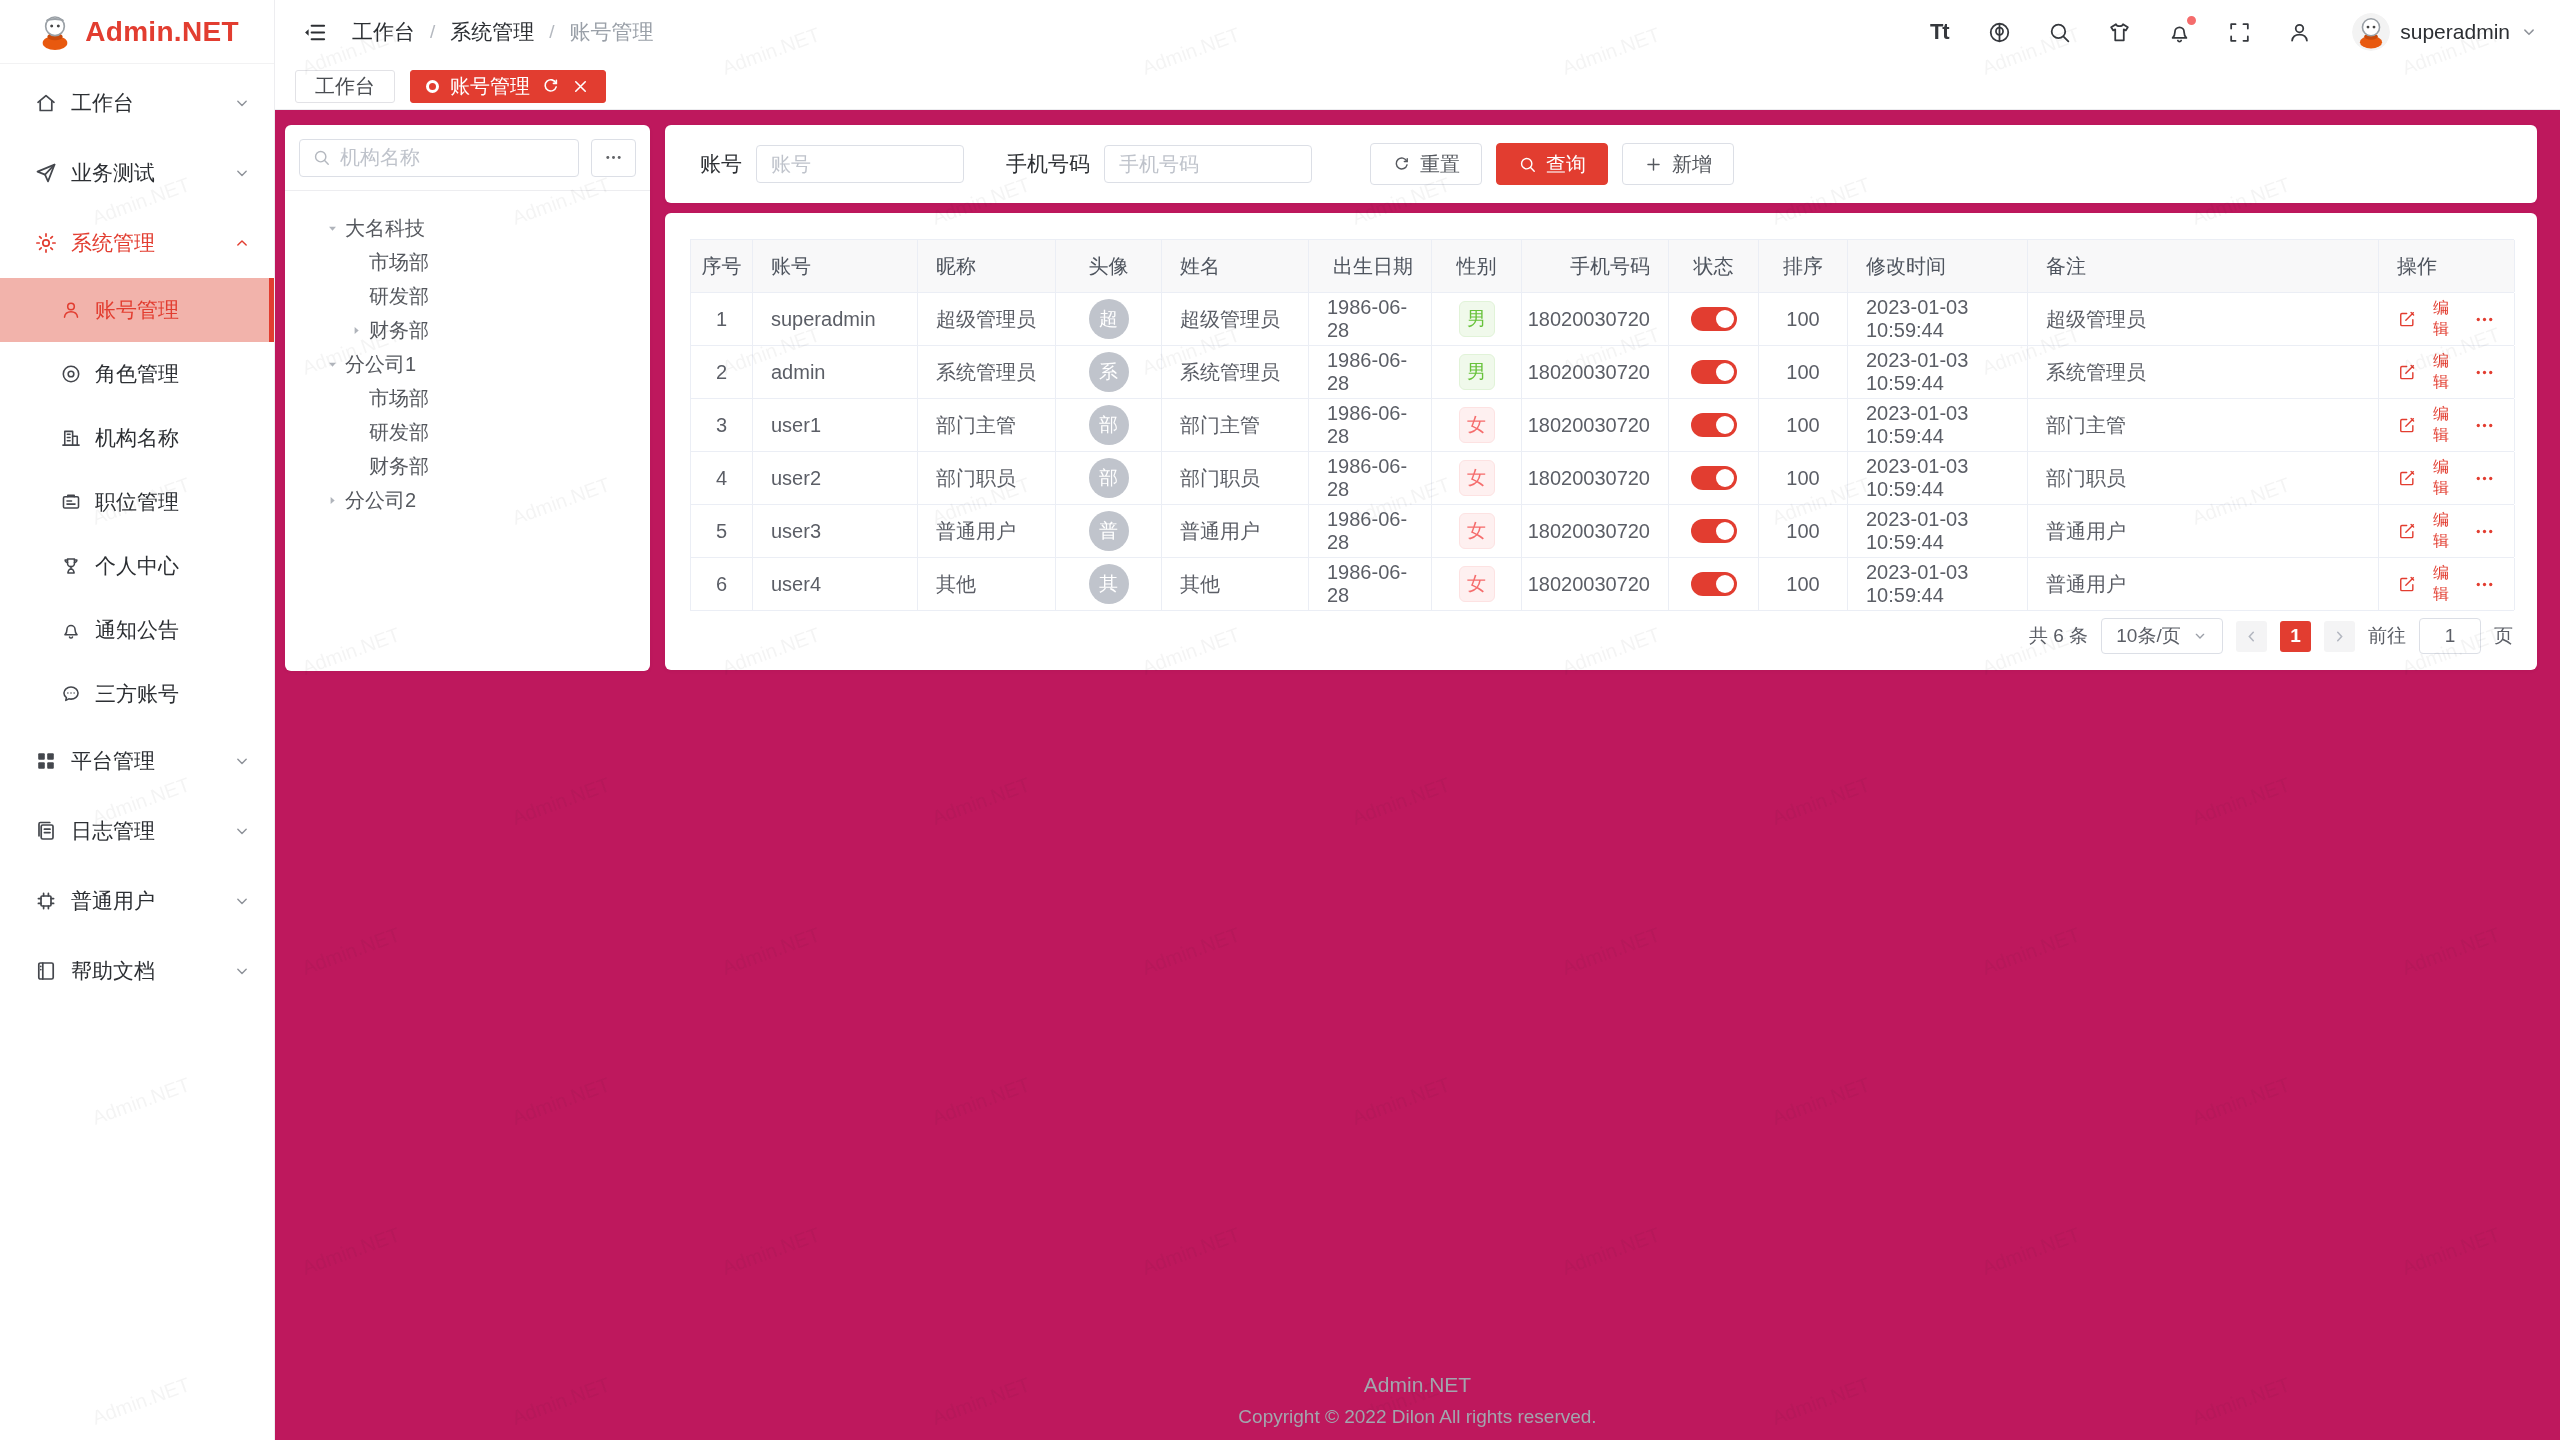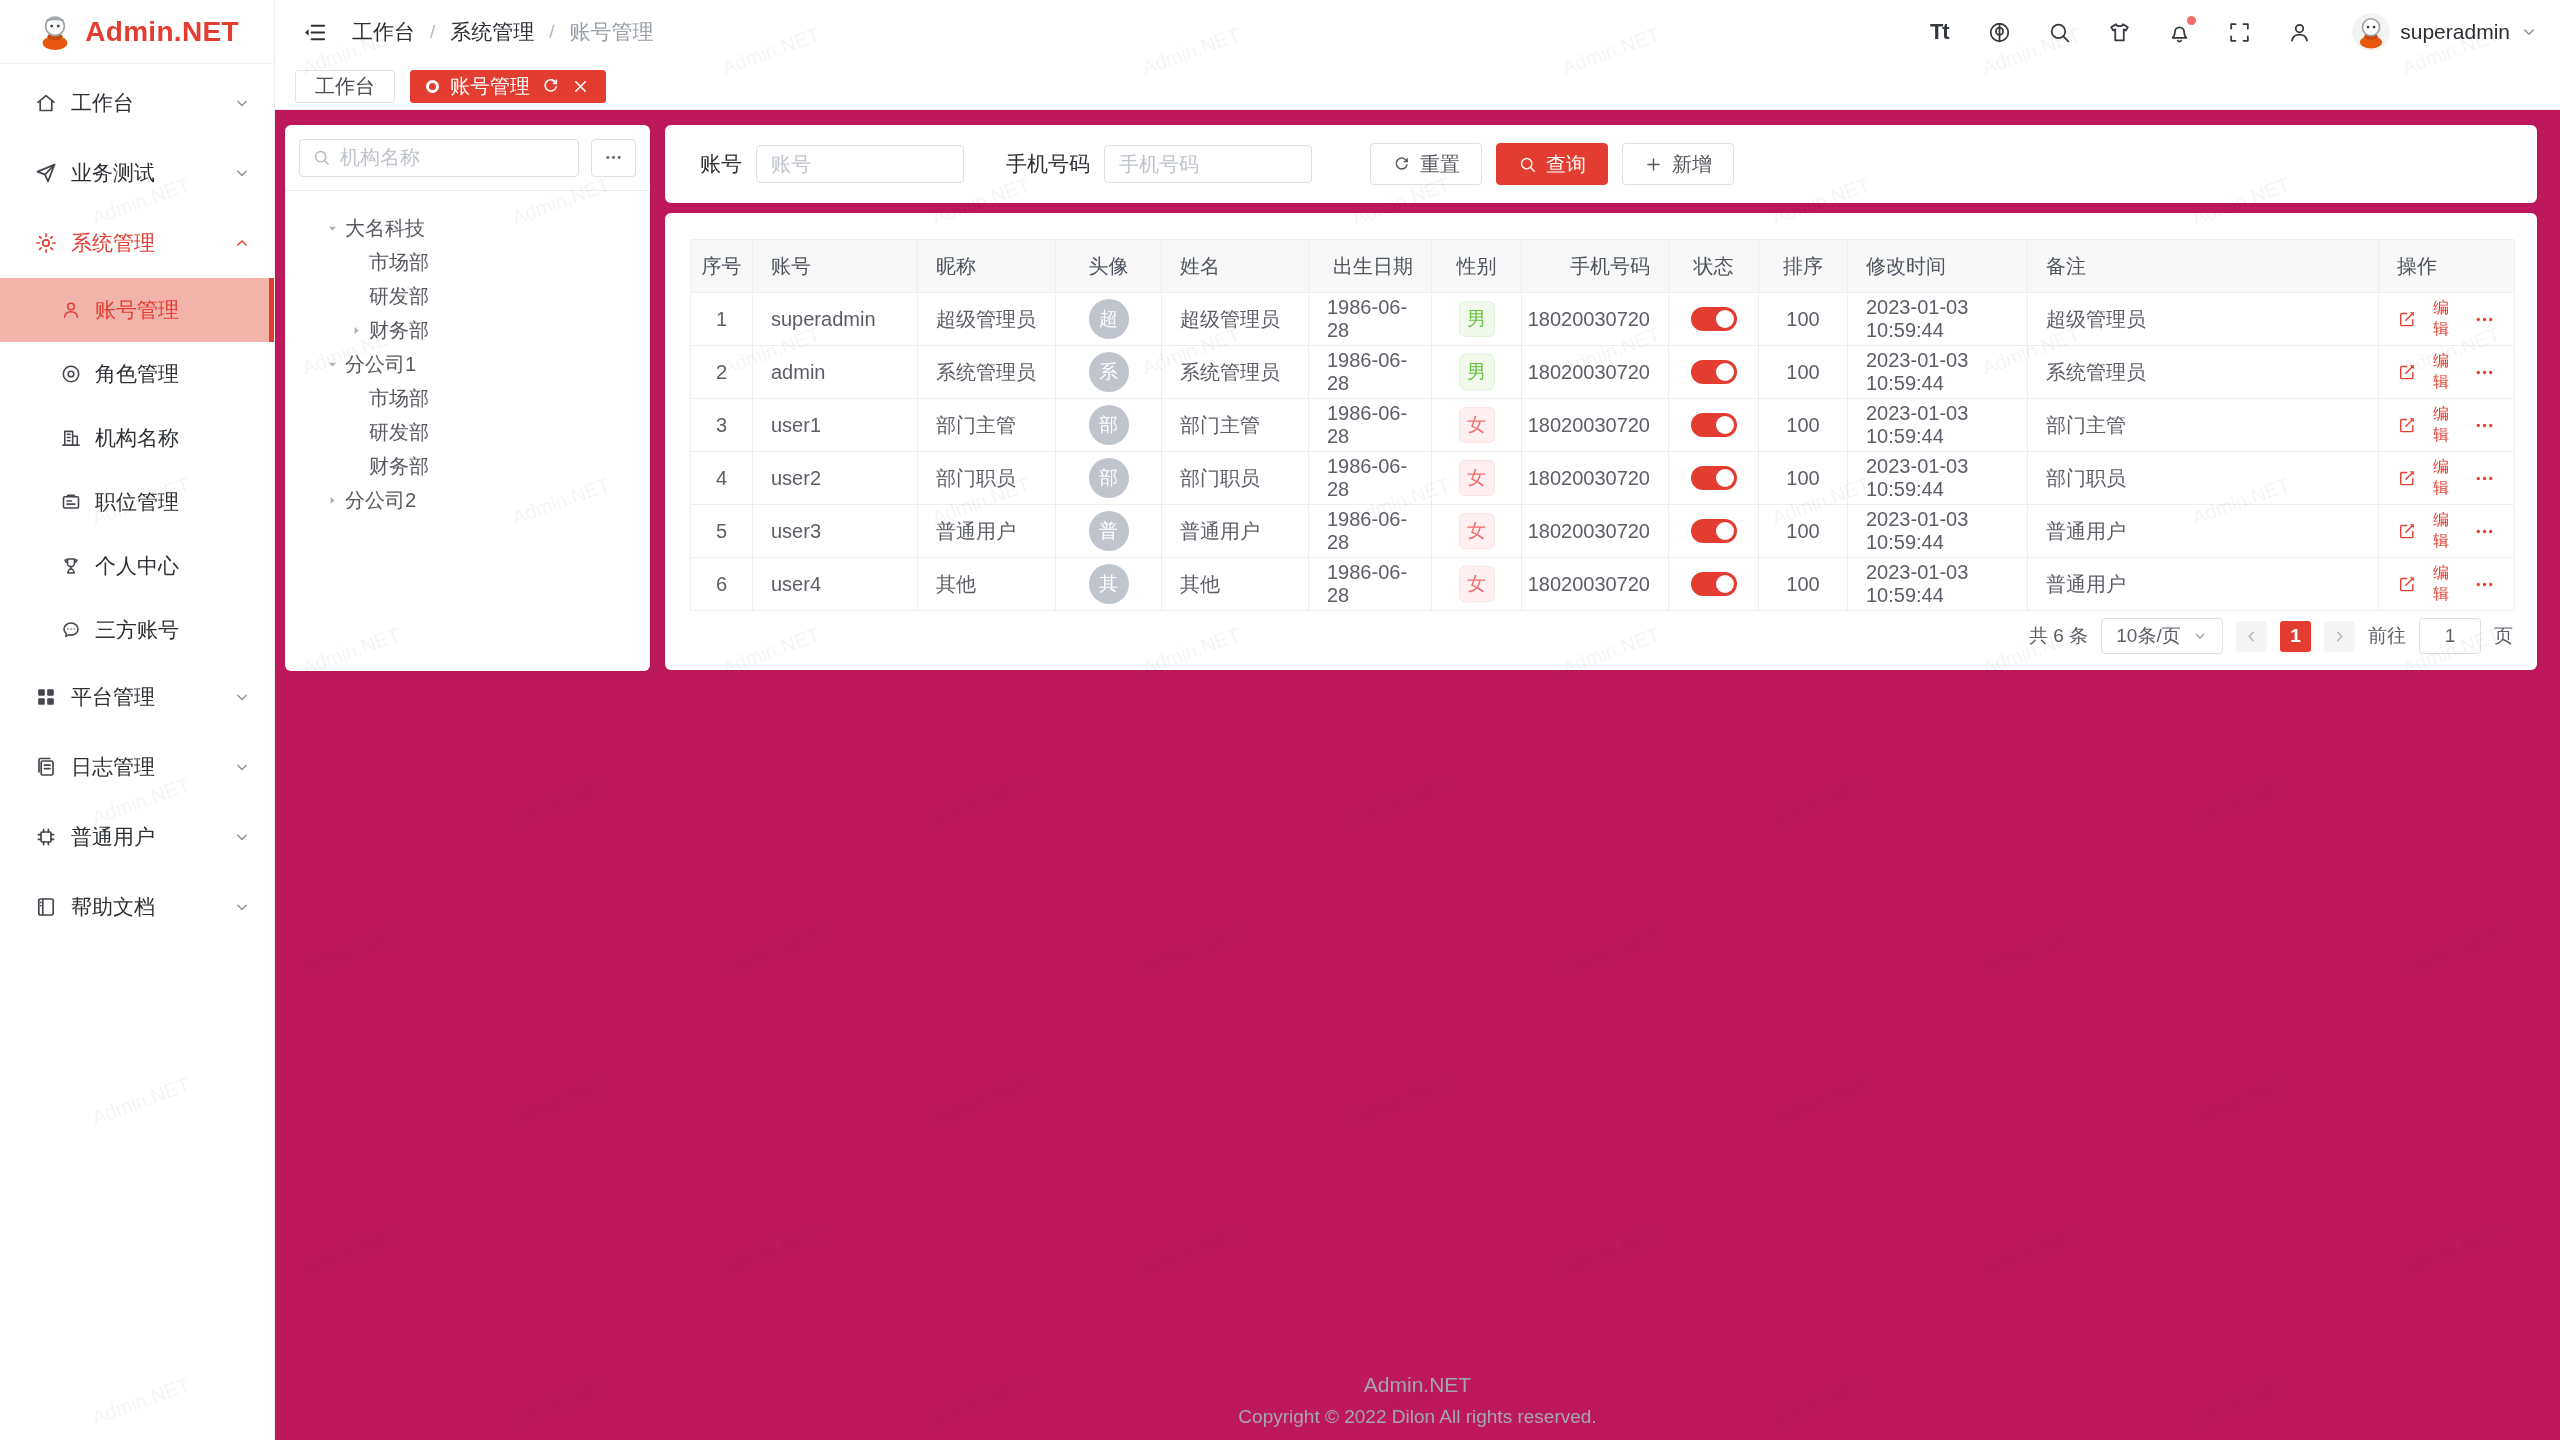--- a/index.html
+++ b/index.html
@@ -226,20 +226,29 @@
         </div>
         <div class="menu-item sub">
           <span class="mi-icon">
             <svg viewBox="0 0 24 24" fill="none" stroke="currentColor" stroke-width="1.7" stroke-linecap="round" stroke-linejoin="round">
               <path d="M8.2 4.3h7.6v4.6a3.8 3.8 0 0 1-7.6 0z"></path>
               <path d="M8.2 5.5H5.6a2.6 2.6 0 0 0 2.7 2.7M15.8 5.5h2.6a2.6 2.6 0 0 1-2.7 2.7"></path>
               <path d="M12 12.7v2.6M8.6 19.6h6.8M12 15.3c-2 .1-3 1.4-3.4 4.3M12 15.3c2 .1 3 1.4 3.4 4.3"></path>
             </svg>
           </span>
           <span class="mi-label">个人中心</span>
+        </div>
+        <div class="menu-item sub">
+          <span class="mi-icon">
+            <svg viewBox="0 0 24 24" fill="none" stroke="currentColor" stroke-width="1.7" stroke-linecap="round" stroke-linejoin="round">
+              <path d="M5.4 17.2h13.2c-1.6-1.7-2.2-3.4-2.2-5.7a4.4 4.4 0 0 0-8.8 0c0 2.3-.6 4-2.2 5.7z"></path>
+              <path d="M10.4 19.7a1.7 1.7 0 0 0 3.2 0"></path>
+            </svg>
+          </span>
+          <span class="mi-label">通知公告</span>
         </div>
         <div class="menu-item sub">
           <span class="mi-icon">
             <svg viewBox="0 0 24 24" fill="none" stroke="currentColor" stroke-width="1.7" stroke-linecap="round" stroke-linejoin="round">
               <path d="M12 4.4c-4.3 0-7.7 2.9-7.7 6.6 0 2 1 3.8 2.7 5l-.7 3 3.3-1.7c.8.2 1.6.3 2.4.3 4.3 0 7.7-2.9 7.7-6.6s-3.4-6.6-7.7-6.6z"></path>
               <circle cx="8.6" cy="11" r=".8" fill="currentColor" stroke="none"></circle>
               <circle cx="12" cy="11" r=".8" fill="currentColor" stroke="none"></circle>
               <circle cx="15.4" cy="11" r=".8" fill="currentColor" stroke="none"></circle>
             </svg>
           </span>

